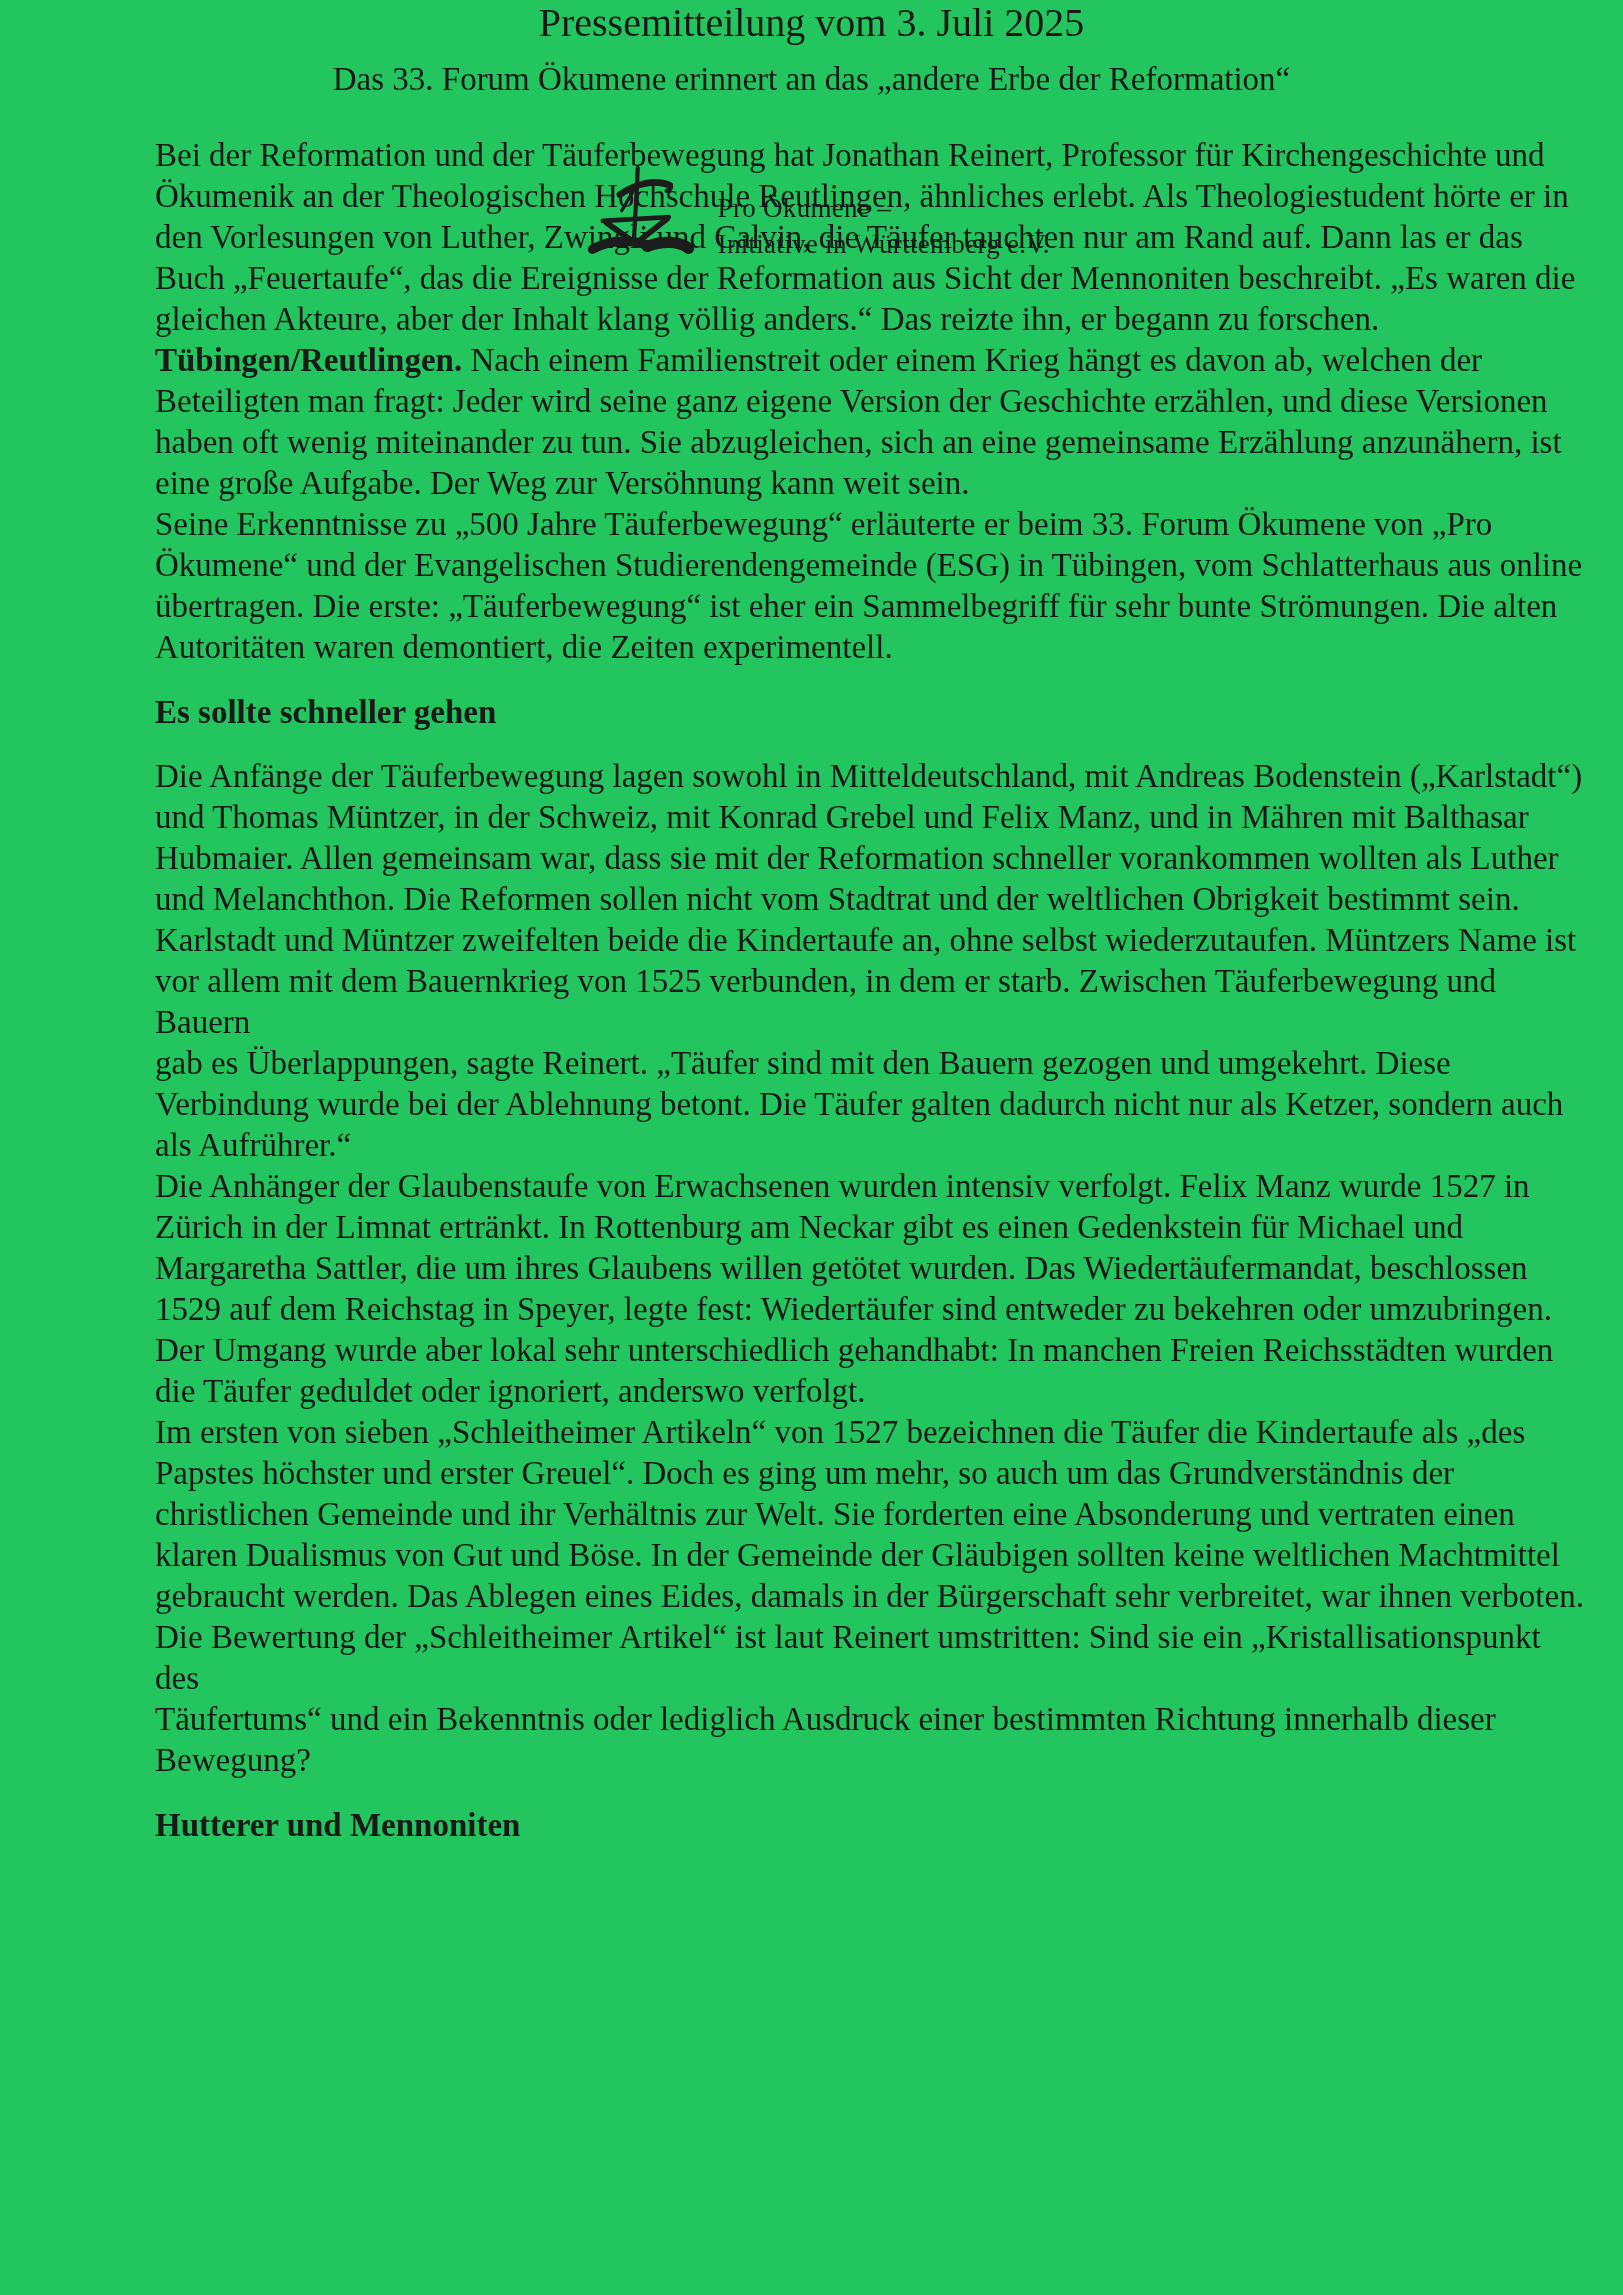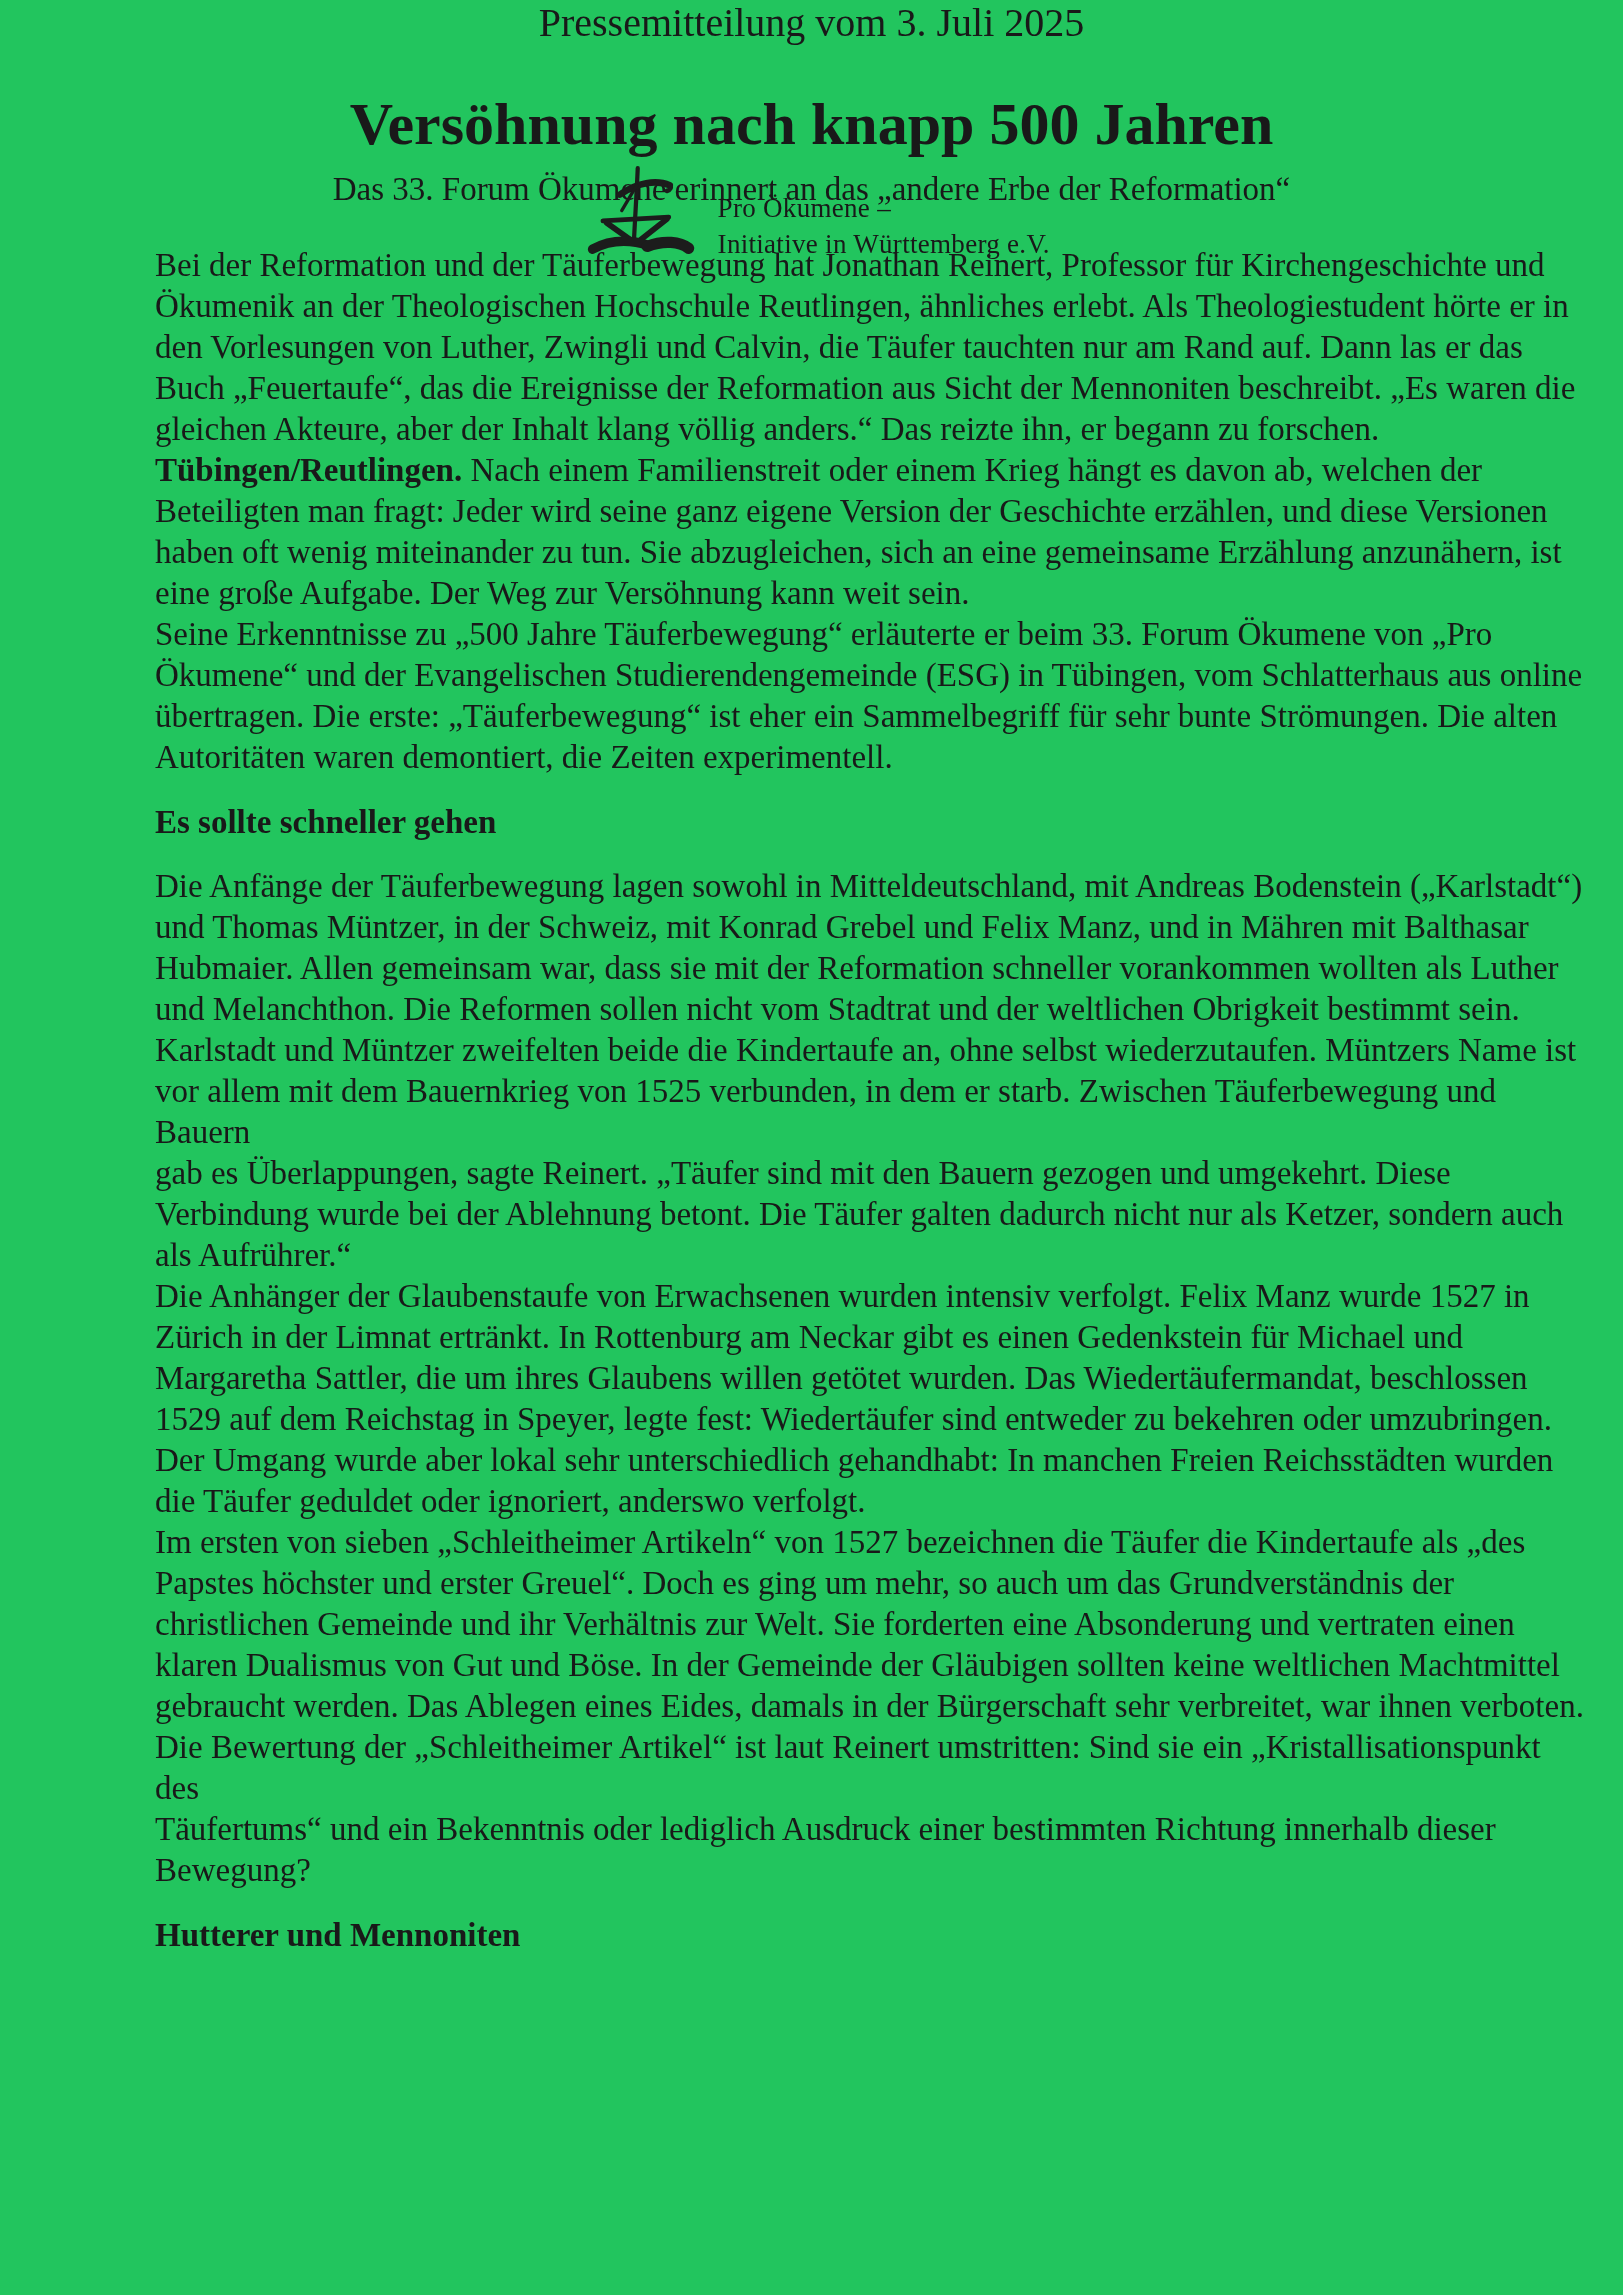--- a/index.html
+++ b/index.html
@@ -92,21 +92,20 @@
       </svg>
     </div>
     <div class="org-name">
       <div>Pro Ökumene –</div>
       <div>Initiative in Württemberg e.V.</div>
     </div>
   </div>
 
   <div class="masthead">
     <div class="date-line">Pressemitteilung vom 3. Juli 2025</div>
-    <h1 class="page-title">Versöhnung nach knapp 500 Jahren</h1>
     <div class="page-subtitle">Das 33. Forum Ökumene erinnert an das „andere Erbe der Reformation“</div>
   </div>
 
   <div class="body-copy">
     <p class="par">Bei der Reformation und der Täuferbewegung hat Jonathan Reinert, Professor für Kirchengeschichte und
 Ökumenik an der Theologischen Hochschule Reutlingen, ähnliches erlebt. Als Theologiestudent hörte er in
 den Vorlesungen von Luther, Zwingli und Calvin, die Täufer tauchten nur am Rand auf. Dann las er das
 Buch „Feuertaufe“, das die Ereignisse der Reformation aus Sicht der Mennoniten beschreibt. „Es waren die
 gleichen Akteure, aber der Inhalt klang völlig anders.“ Das reizte ihn, er begann zu forschen.</p>
     <p class="par"><span class="lead-label">Tübingen/Reutlingen.</span><span> Nach einem Familienstreit oder einem Krieg hängt es davon ab, welchen der

